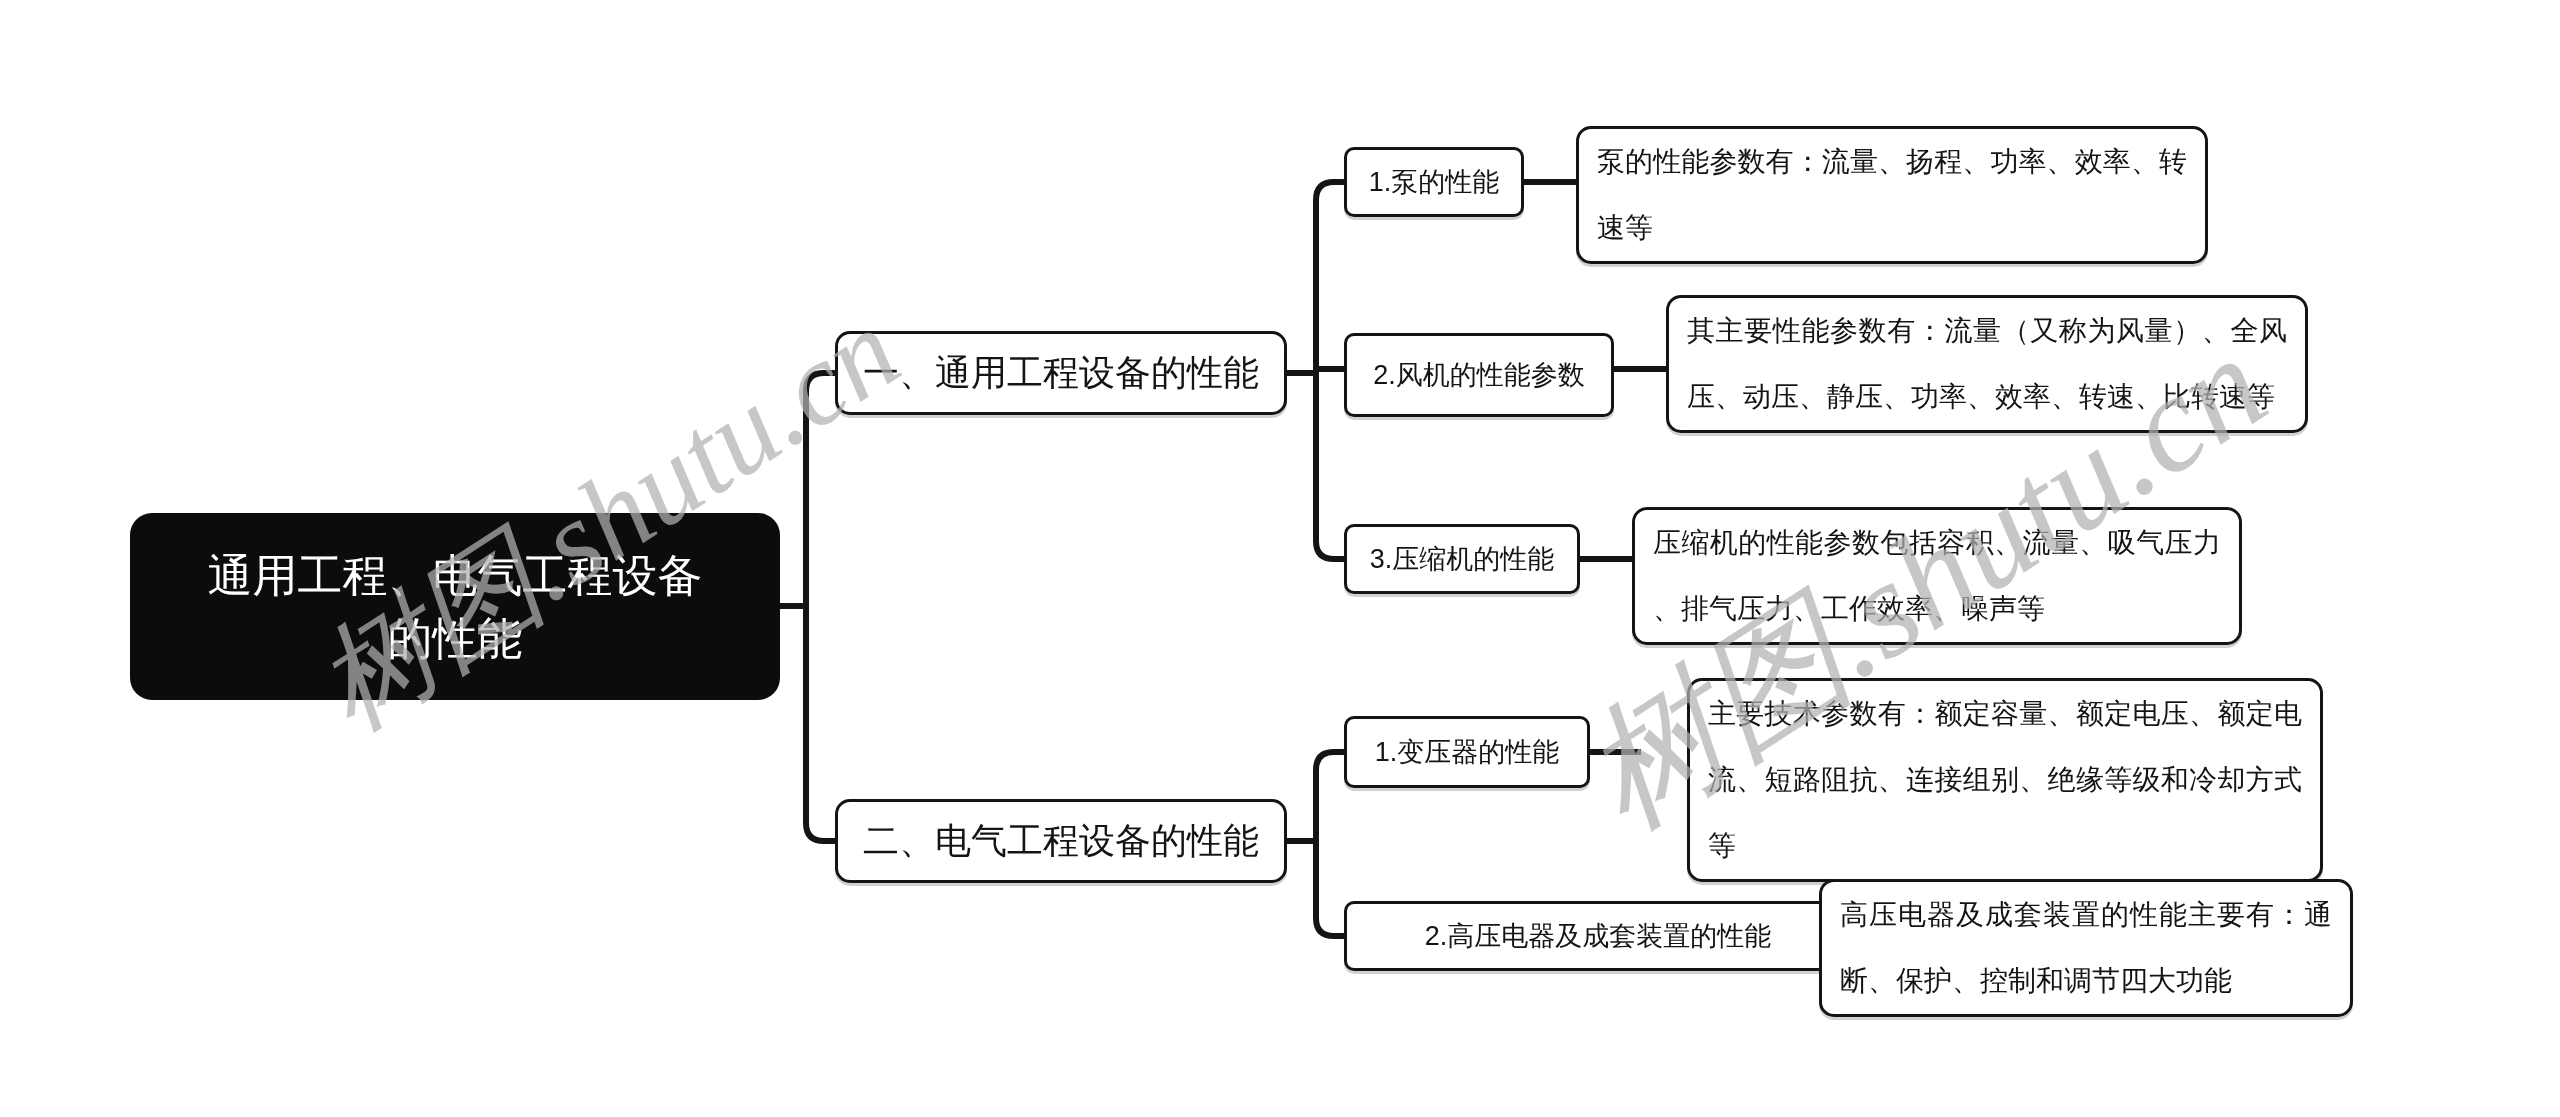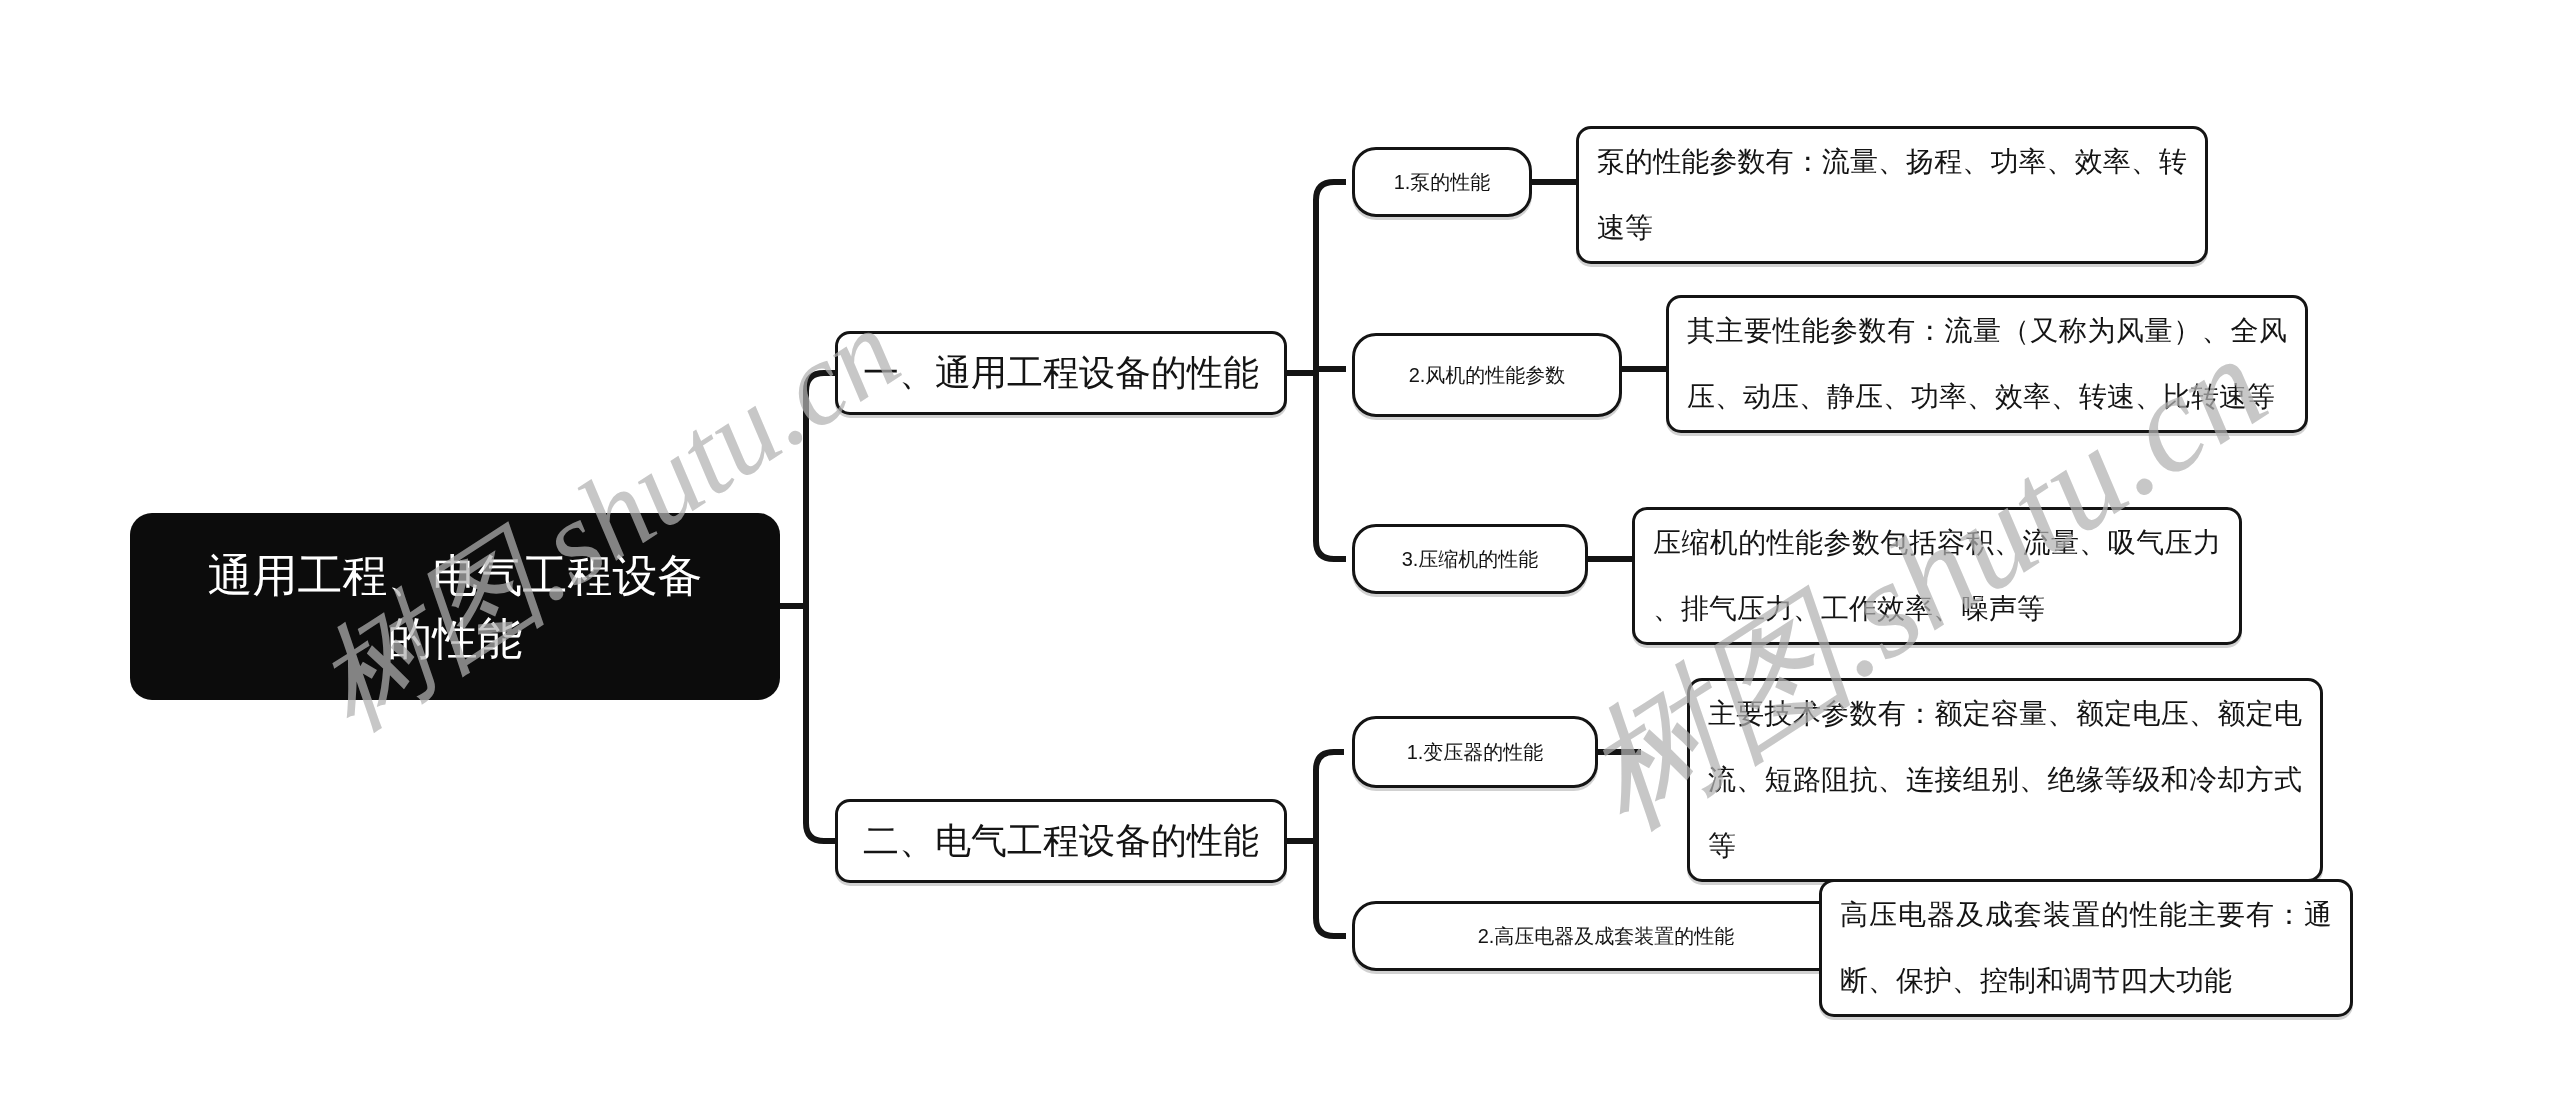--- a/index.html
+++ b/index.html
@@ -16,21 +16,21 @@
   .node span{white-space:nowrap;}
   .root{
     left:130px;top:513px;width:650px;height:187px;border-radius:22px;
     background:#0c0c0c;border:none;color:#ffffff;font-size:45px;line-height:1.4;
     text-align:center;box-shadow:none;
   }
   .root span{white-space:normal;padding:0 60px;}
   .branch{border-radius:15px;font-size:36px;}
   .b1{left:835px;top:331px;width:452px;height:84px;}
   .b2{left:835px;top:799px;width:452px;height:84px;}
-  .child{border-radius:24px;font-size:20px;margin-left:8px;}
+  .child{border-radius:10px;font-size:27px;}
   .c1{left:1344px;top:147px;width:180px;height:70px;}
   .c2{left:1344px;top:333px;width:270px;height:84px;}
   .c3{left:1344px;top:524px;width:236px;height:70px;}
   .c4{left:1344px;top:716px;width:246px;height:72px;}
   .c5{left:1344px;top:901px;width:508px;height:70px;}
   .desc{
     position:absolute;z-index:2;box-sizing:border-box;background:#ffffff;
     border:3px solid #141414;border-radius:15px;font-size:28px;line-height:66px;
     padding:0 18px;text-align:justify;box-shadow:0 3px 0 rgba(0,0,0,0.18);
   }

